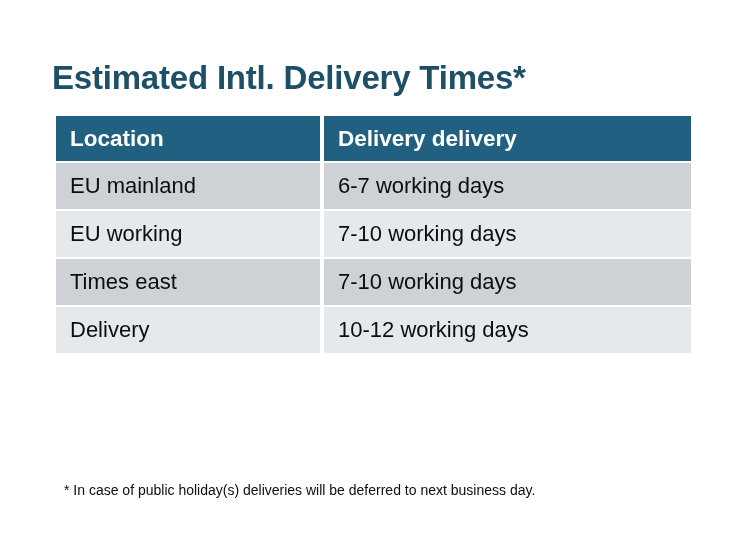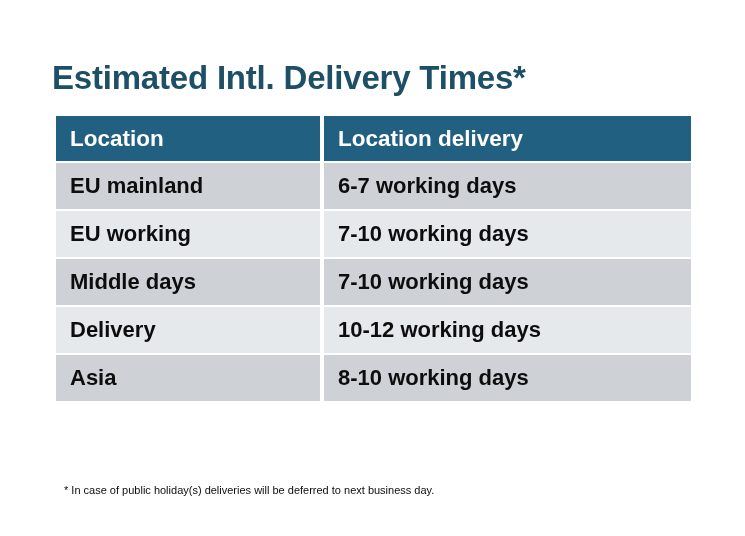--- a/index.html
+++ b/index.html
@@ -66,78 +66,74 @@
     background: #216081;
     color: #ffffff;
     font-weight: 700;
     font-size: 22.5px;
     height: 45px;
     line-height: 45px;
   }
 
   .delivery-table tbody td {
     color: #0d0d0d;
-    font-weight: 700;
+    font-weight: 400;
   }
 
   .delivery-table tbody tr.row-odd td {
     background: #ced2d7;
   }
 
   .delivery-table tbody tr.row-even td {
     background: #e6e9eb;
   }
 
   .footnote {
     position: absolute;
     left: 64px;
     top: 479px;
-    font-size: 11px;
+    font-size: 14px;
     line-height: 22px;
     color: #0d0d0d;
     white-space: nowrap;
   }
 </style>
 </head>
 <body>
 
 <div class="page">
 
   <h1 class="page-title">Estimated Intl. Delivery Times*</h1>
 
   <table class="delivery-table">
     <colgroup>
       <col class="col-location">
       <col class="col-estimate">
     </colgroup>
     <thead>
       <tr>
         <th>Location</th>
-        <th>Location delivery</th>
+        <th>Delivery delivery</th>
       </tr>
     </thead>
     <tbody>
       <tr class="row-odd">
         <td>EU mainland</td>
         <td>6-7 working days</td>
       </tr>
       <tr class="row-even">
         <td>EU working</td>
         <td>7-10 working days</td>
       </tr>
       <tr class="row-odd">
-        <td>Middle days</td>
+        <td>Times east</td>
         <td>7-10 working days</td>
       </tr>
       <tr class="row-even">
         <td>Delivery</td>
         <td>10-12 working days</td>
-      </tr>
-      <tr class="row-odd">
-        <td>Asia</td>
-        <td>8-10 working days</td>
       </tr>
     </tbody>
   </table>
 
   <div class="footnote">* In case of public holiday(s) deliveries will be deferred to next business day.</div>
 
 </div>
 
 </body></html>

